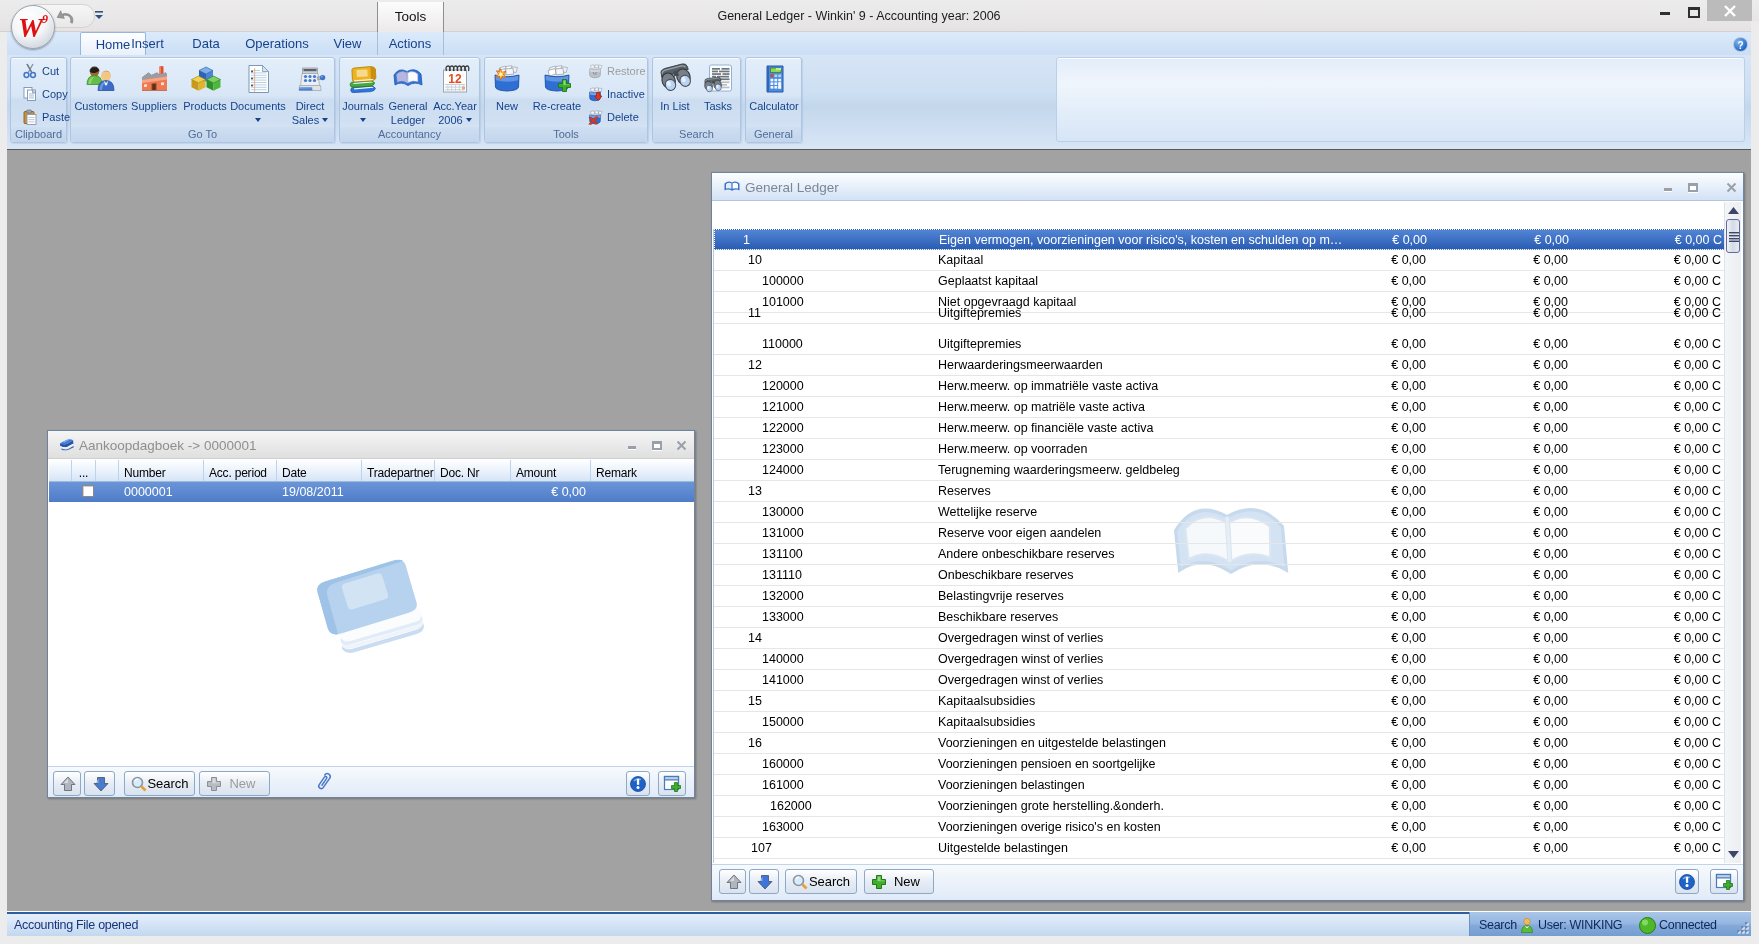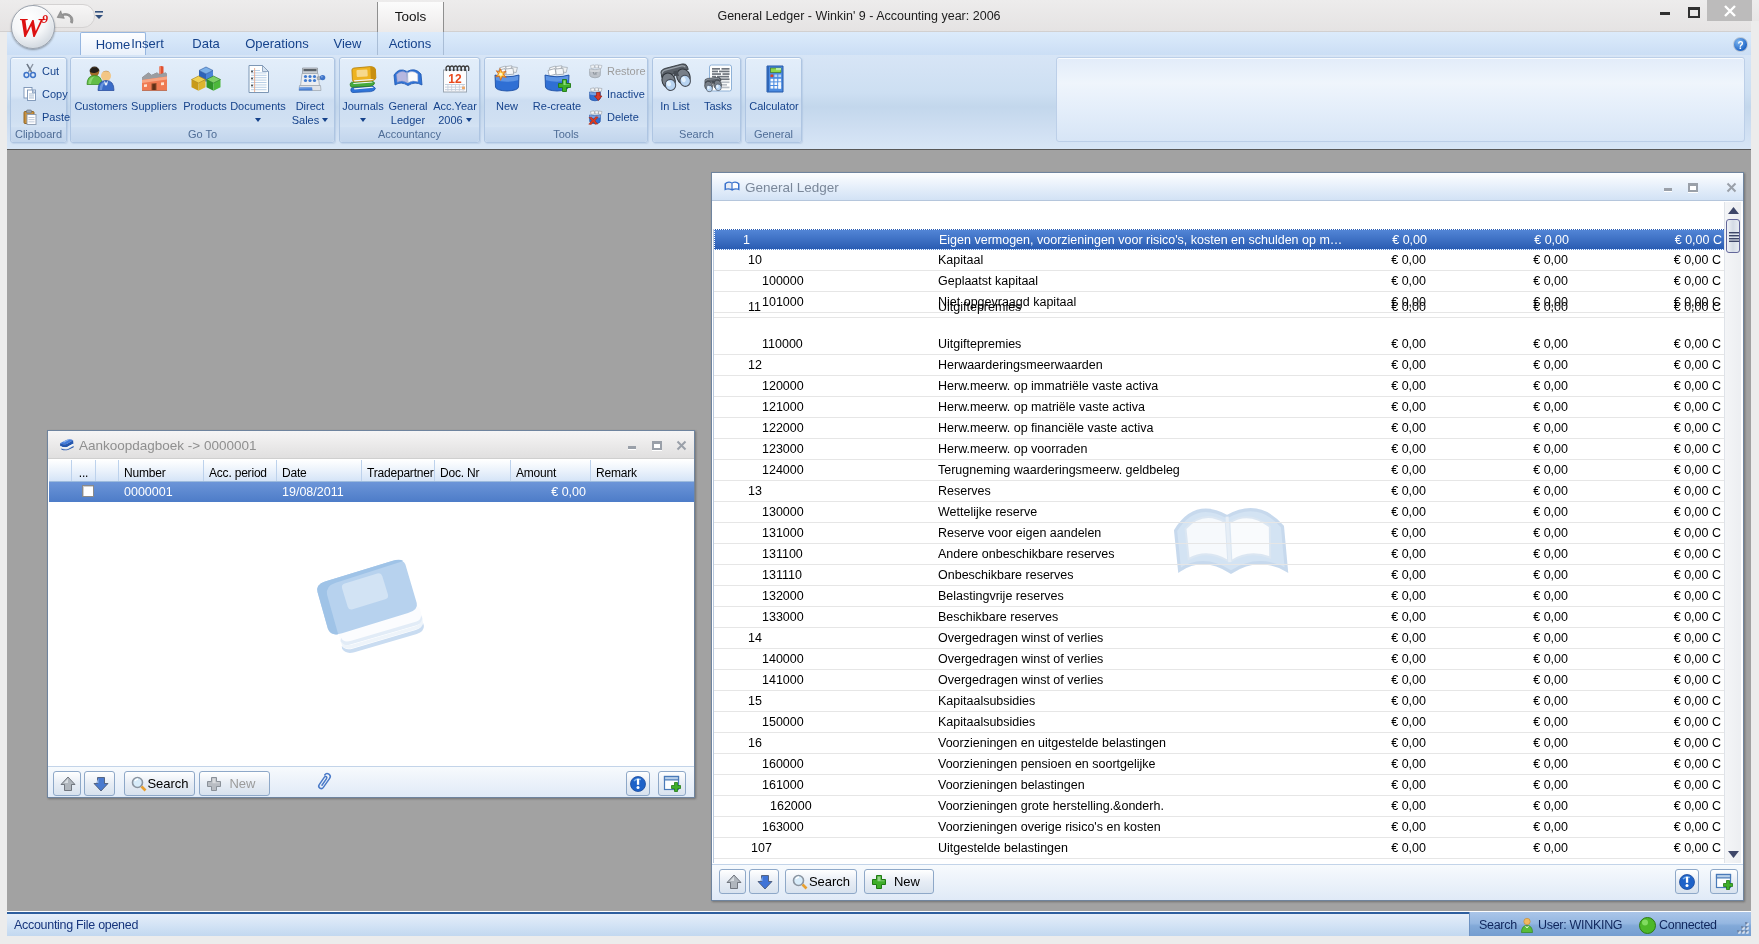--- a/index.html
+++ b/index.html
@@ -590,21 +590,21 @@
         <div class="gcell" style="left:715px;width:139px;text-align:right">€ 0,00</div>
         <div class="gcell" style="left:855px;width:152px;text-align:right">€ 0,00 C</div>
       </div>
       <div class="grow" style="top:63px">
         <div class="gcell" style="left:48px">101000</div>
         <div class="gcell" style="left:224px">Niet opgevraagd kapitaal</div>
         <div class="gcell" style="left:573px;width:139px;text-align:right">€ 0,00</div>
         <div class="gcell" style="left:715px;width:139px;text-align:right">€ 0,00</div>
         <div class="gcell" style="left:855px;width:152px;text-align:right">€ 0,00 C</div>
       </div>
-      <div class="grow" style="top:68px">
+      <div class="grow" style="top:74px">
         <div class="gcell" style="left:34px">11</div>
         <div class="gcell" style="left:224px">Uitgiftepremies</div>
         <div class="gcell" style="left:573px;width:139px;text-align:right">€ 0,00</div>
         <div class="gcell" style="left:715px;width:139px;text-align:right">€ 0,00</div>
         <div class="gcell" style="left:855px;width:152px;text-align:right">€ 0,00 C</div>
       </div>
       <div class="grow" style="top:105px">
         <div class="gcell" style="left:48px">110000</div>
         <div class="gcell" style="left:224px">Uitgiftepremies</div>
         <div class="gcell" style="left:573px;width:139px;text-align:right">€ 0,00</div>

